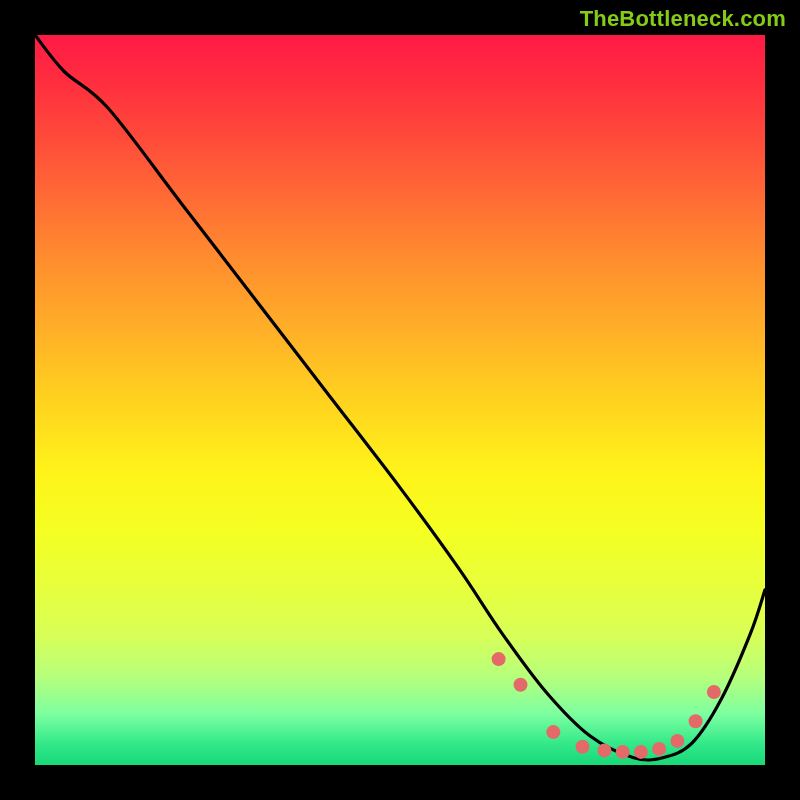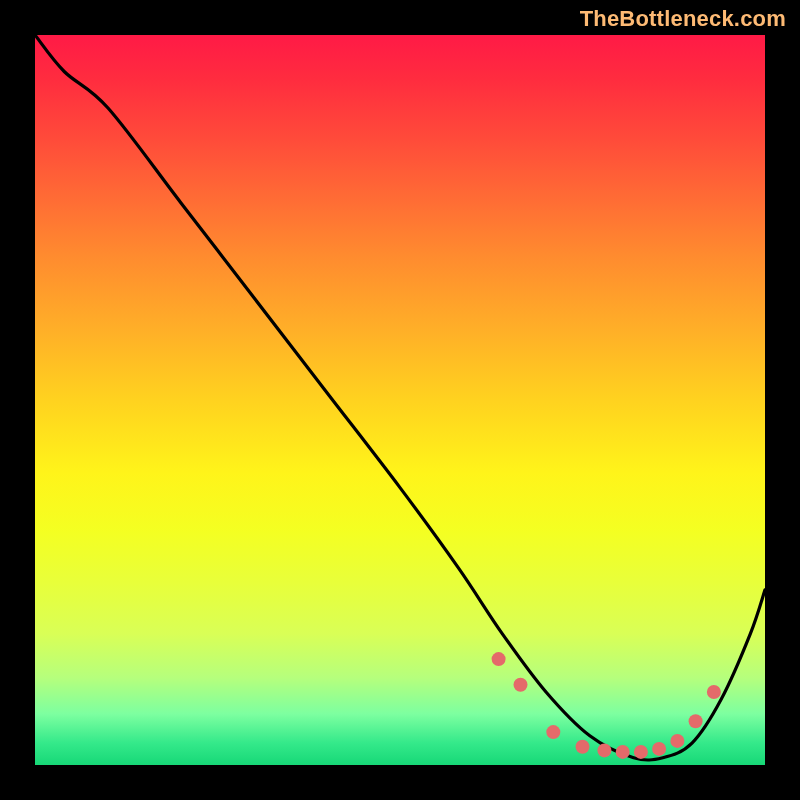--- a/index.html
+++ b/index.html
@@ -14,21 +14,21 @@
   .stage {
     position: relative;
     width: 800px;
     height: 800px;
     background: #000;
   }
   .watermark {
     position: absolute;
     top: 6px;
     right: 14px;
-    color: #fdba74;
+    color: #84cc16;
     font-size: 22px;
     font-weight: 600;
     letter-spacing: 0.2px;
     z-index: 5;
     pointer-events: none;
   }
   
   .plot {
     position: absolute;
     left: 35px;

